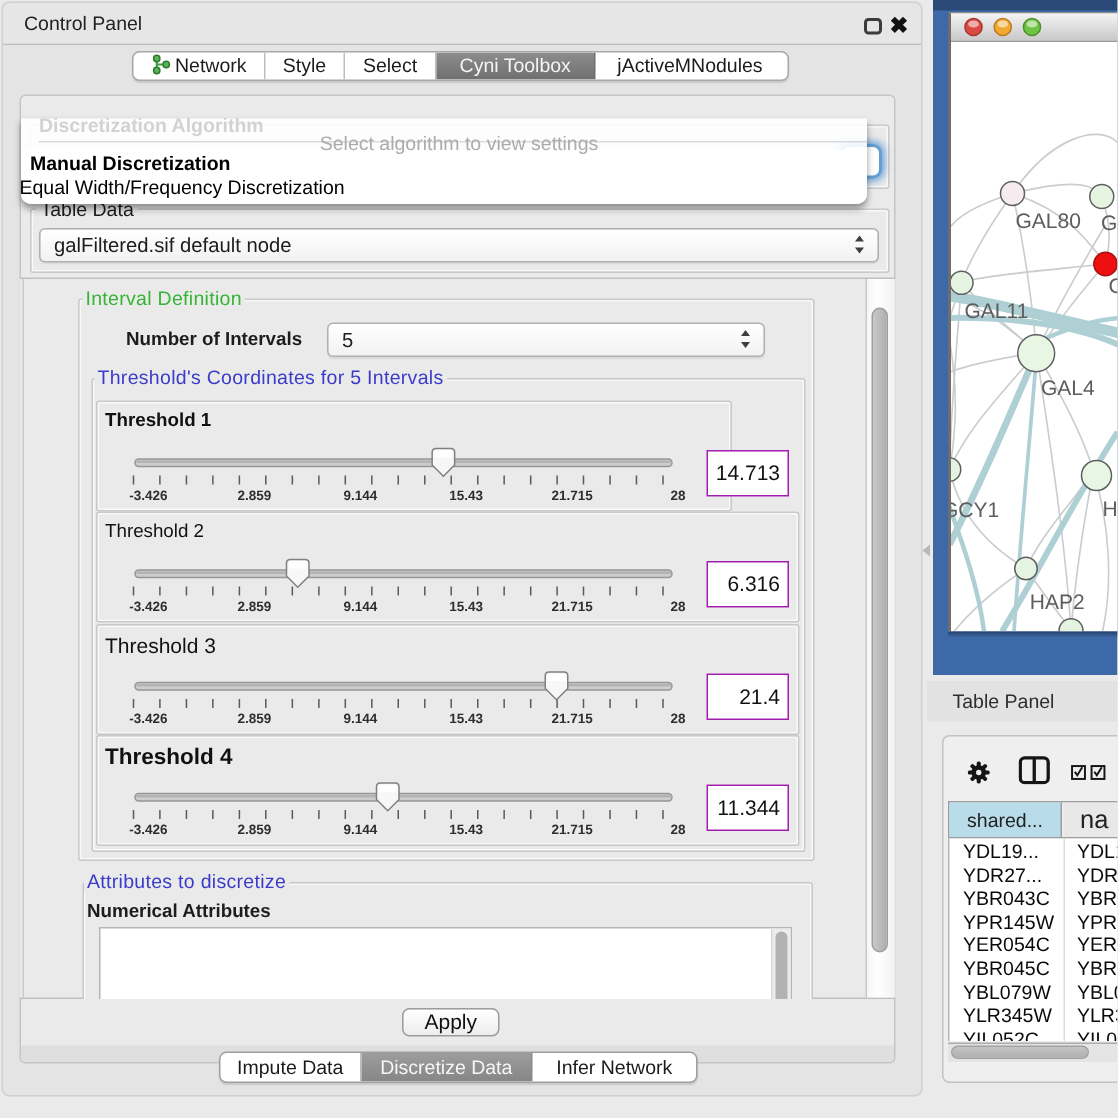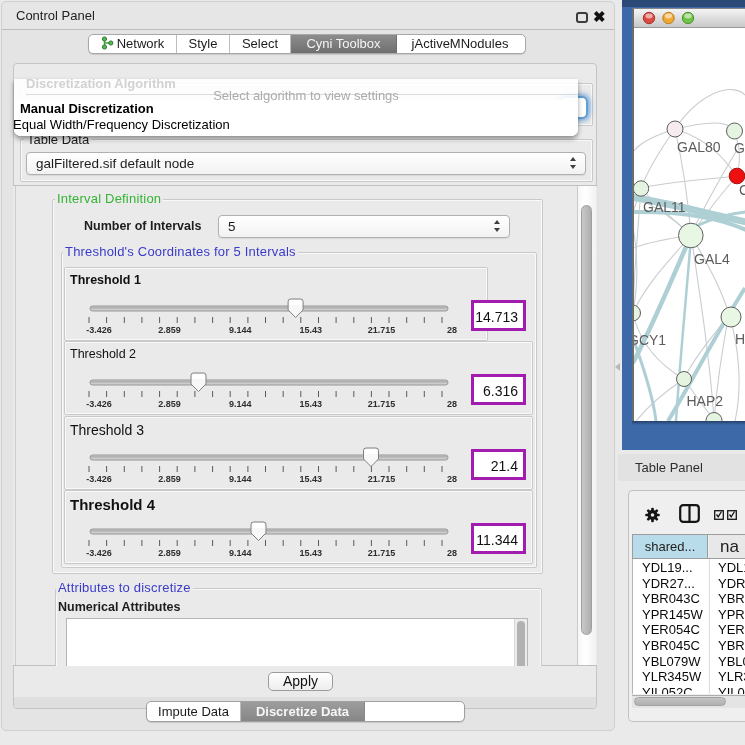--- a/index.html
+++ b/index.html
@@ -5,21 +5,21 @@
 html,body{width:745px;height:745px;overflow:hidden;background:#eaeaea;
 font-family:"Liberation Sans",sans-serif;}
 #stage{position:absolute;left:0;top:0;width:745px;height:745px;overflow:hidden;}
 .abs{position:absolute;}
 .combo{background:linear-gradient(#ffffff,#f2f2f2);border:1px solid #b0b0b0;border-radius:4px;
 box-shadow:0 1px 1px rgba(0,0,0,0.08);font-size:13px;color:#1c1c1c;}
 .stepper{position:absolute;right:4px;top:3px;width:15px;height:15px;}
 .stepper .up{position:absolute;left:4px;top:1px;width:0;height:0;border-left:3.5px solid transparent;border-right:3.5px solid transparent;border-bottom:4.5px solid #3f3f3f;}
 .stepper .dn{position:absolute;left:4px;top:9px;width:0;height:0;border-left:3.5px solid transparent;border-right:3.5px solid transparent;border-top:4.5px solid #3f3f3f;}
 .tbox{position:absolute;background:#eaeaea;border:1px solid #c9c9c9;border-radius:2px;box-shadow:inset 0 0 0 1px rgba(255,255,255,0.7);}
-.vfield{position:absolute;width:55px;height:31px;background:#fff;border:3px solid #a21caf;font-size:14px;color:#111;text-align:right;line-height:29px;padding-right:5px;}
+.vfield{position:absolute;width:55px;height:31px;background:#fff;border:1px solid #a21caf;font-size:14px;color:#111;text-align:right;line-height:29px;padding-right:5px;}
 .ticklbl{position:absolute;font-size:9px;font-weight:bold;color:#2e2e2e;transform:translateX(-50%);}
 .seg{display:inline-block;height:100%;text-align:center;font-size:13px;color:#1b1b1b;border-right:1px solid #bdbdbd;vertical-align:top;}
 </style></head>
 <body>
 <div id="stage">
 
 <div class="abs" style="left:1px;top:1px;width:614px;height:730px;background:#e4e4e4;border:1px solid #cfcfcf;border-radius:5px;"></div>
 
 <div class="abs" style="left:2px;top:2px;width:612px;height:28px;background:#e6e6e6;border-bottom:1px solid #bdbdbd;border-radius:5px 5px 0 0;"></div>
 <div class="abs" style="left:16px;top:8px;font-size:13px;color:#222;">Control Panel</div>
@@ -239,21 +239,21 @@
 </div>
 
 <div class="abs" style="left:577px;top:186px;width:19px;height:479px;background:linear-gradient(90deg,#f6f6f6,#ffffff 40%,#f2f2f2);border-left:1px solid #c9c9c9;"></div>
 <div class="abs" style="left:581px;top:205px;width:11px;height:430px;border-radius:6px;background:linear-gradient(90deg,#c9c9c9,#aeaeae);border:1px solid #9e9e9e;"></div>
 
 <div class="abs" style="left:14px;top:697px;width:582px;height:11px;background:#dfdfdf;border-radius:0 0 4px 4px;"></div>
 
 <div class="abs" style="left:268px;top:672px;width:65px;height:19px;background:linear-gradient(#ffffff,#ededed);border:1px solid #9c9c9c;border-radius:5px;text-align:center;font-size:14px;color:#111;line-height:17px;">Apply</div>
 
 <div class="abs" style="left:146px;top:701px;width:319px;height:21px;background:#fff;border:1px solid #9f9f9f;border-radius:5px;overflow:hidden;box-shadow:0 1px 1px rgba(0,0,0,0.12);">
- <div class="seg" style="width:94px;line-height:19px;">Impute Data</div><div class="seg" style="width:124px;line-height:19px;background:linear-gradient(#9d9d9d,#868686);color:#f6f6f6;border-right-color:#8a8a8a;font-weight:bold;">Discretize Data</div><div class="seg" style="width:109px;line-height:19px;border-right:none;">Infer Network</div>
+ <div class="seg" style="width:94px;line-height:19px;">Impute Data</div><div class="seg" style="width:114px;line-height:19px;background:linear-gradient(#9d9d9d,#868686);color:#f6f6f6;border-right-color:#8a8a8a;">Discretize Data</div><div class="seg" style="width:109px;line-height:19px;border-right:none;">Infer Network</div>
 </div>
 
 <div class="abs" style="left:14px;top:79px;width:564px;height:57px;border-radius:0 0 7px 7px;background:rgba(255,255,255,0.9);box-shadow:0 3px 5px rgba(0,0,0,0.4);"></div>
 <div class="abs" style="left:14px;top:100px;width:564px;height:36px;border-radius:0 0 7px 7px;background:#fff;"></div>
 <div class="abs" style="left:26px;top:76px;font-size:13px;font-weight:bold;color:#d2d2d2;">Discretization Algorithm</div>
 <div class="abs" style="left:26px;top:94px;width:552px;height:1px;background:rgba(175,185,195,0.5);"></div>
 <div class="abs" style="left:306px;top:88px;transform:translateX(-50%);font-size:13px;color:#ababab;white-space:nowrap;">Select algorithm to view settings</div>
 <div class="abs" style="left:20px;top:101px;font-size:13px;font-weight:bold;color:#000;">Manual Discretization</div>
 <div class="abs" style="left:13px;top:117px;font-size:13px;color:#000;">Equal Width/Frequency Discretization</div>
 

